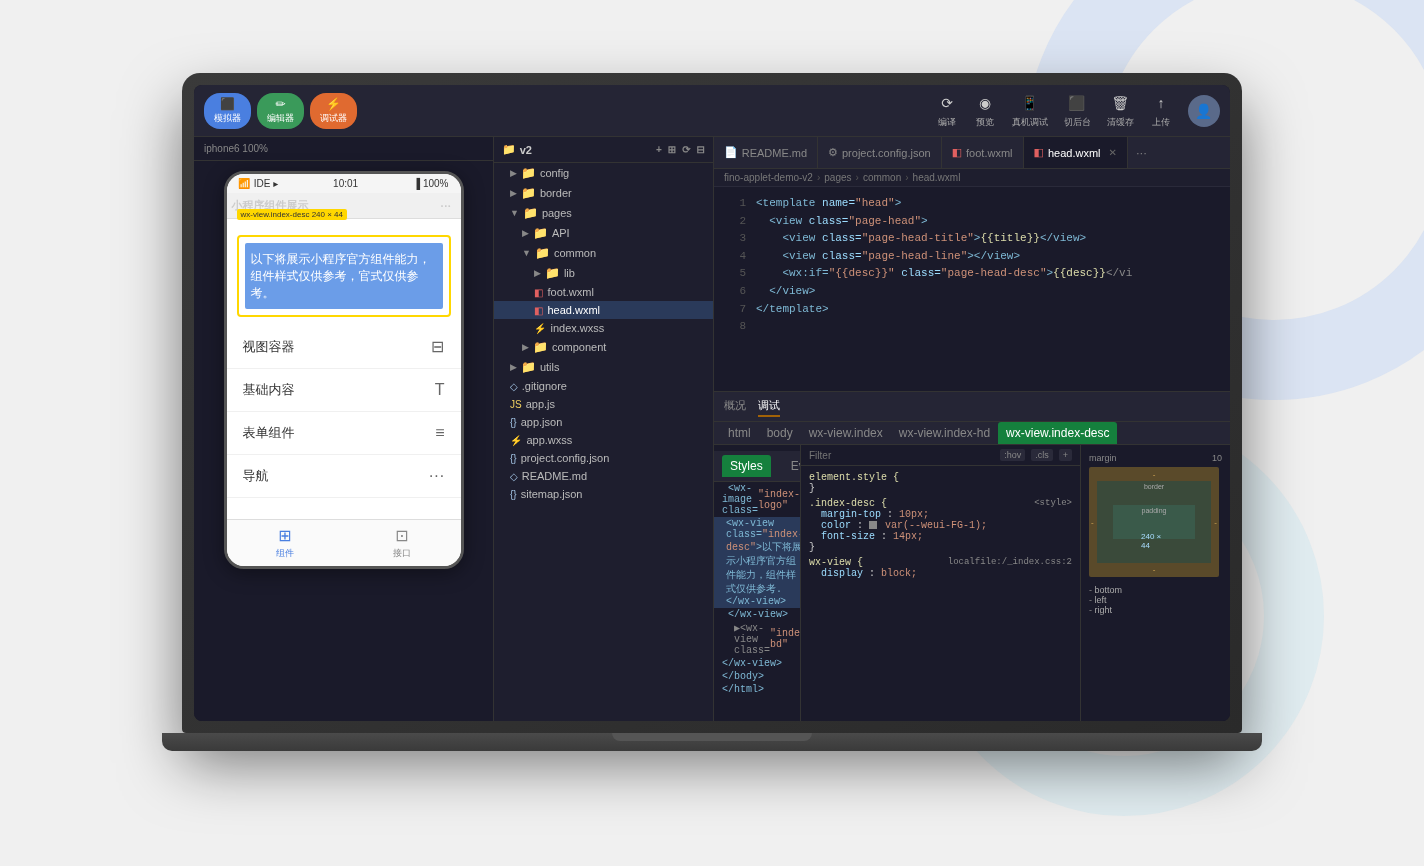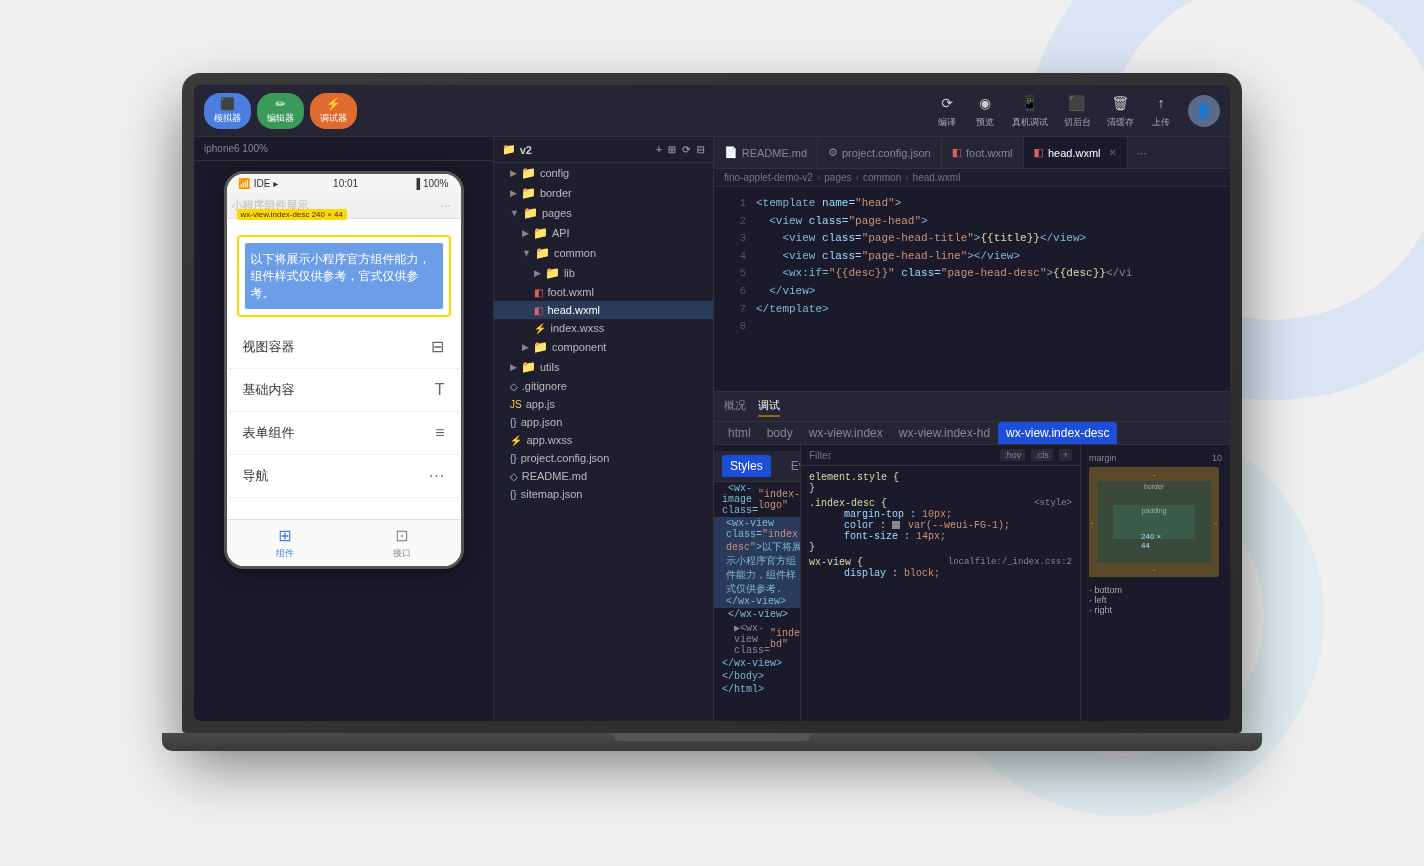--- a/index.html
+++ b/index.html
@@ -521,21 +521,21 @@
     }
     .elem-tab {
       font-size: 12px;
       color: #888;
       padding: 4px 8px;
       cursor: pointer;
       white-space: nowrap;
     }
     .elem-tab.active {
       color: #fff;
-      background: #1d4ed8;
+      background: #15803d;
       border-radius: 3px 3px 0 0;
       text-align: center;
     }
     .styles-panel {
       width: 280px;
       border-left: 1px solid #333;
       display: flex;
       flex-direction: column;
       overflow: hidden;
       flex-shrink: 0;
@@ -569,21 +569,21 @@
       font-size: 10px;
       padding: 4px 0;
     }
     .style-rule {
       padding: 2px 8px;
     }
     .style-selector {
       color: #dcdcaa;
     }
     .style-brace { color: #ccc; }
-    .style-prop { color: #9cdcfe; margin-left: 23px; }
+    .style-prop { color: #9cdcfe; }
     .style-colon { color: #ccc; }
     .style-val { color: #ce9178; }
     .style-source {
       color: #888;
       font-size: 9px;
       float: right;
     }
 
     
     .box-model {

